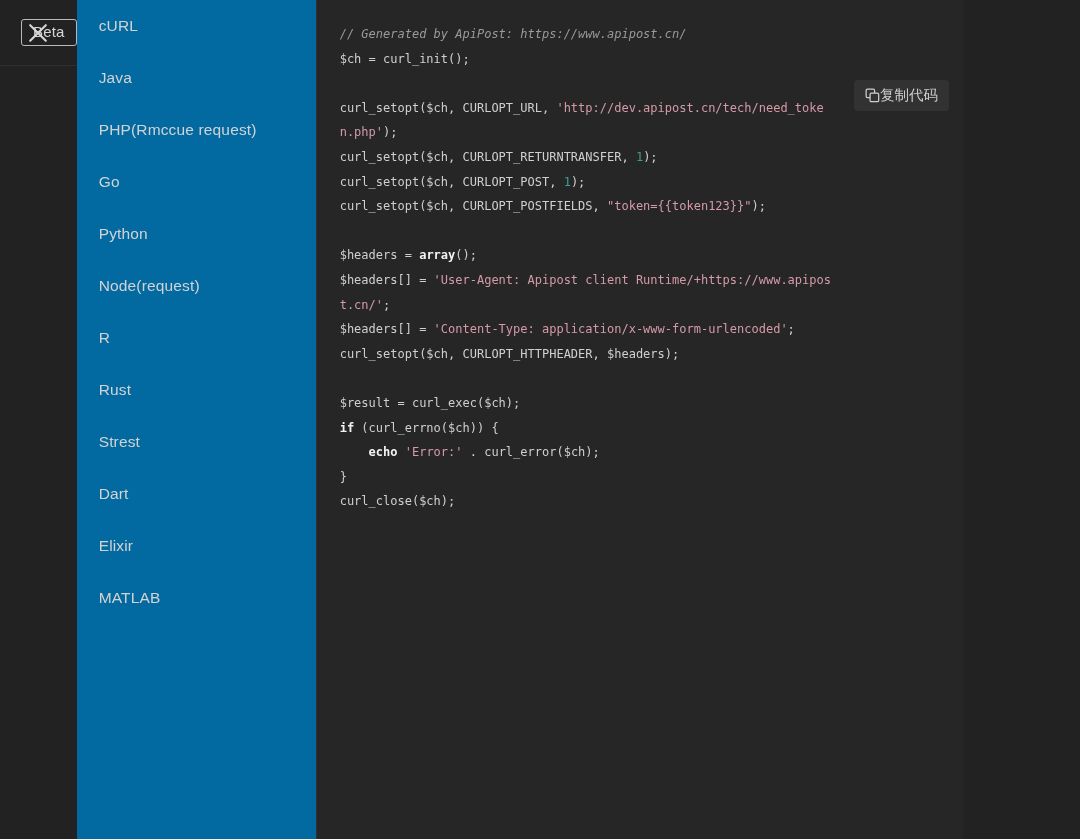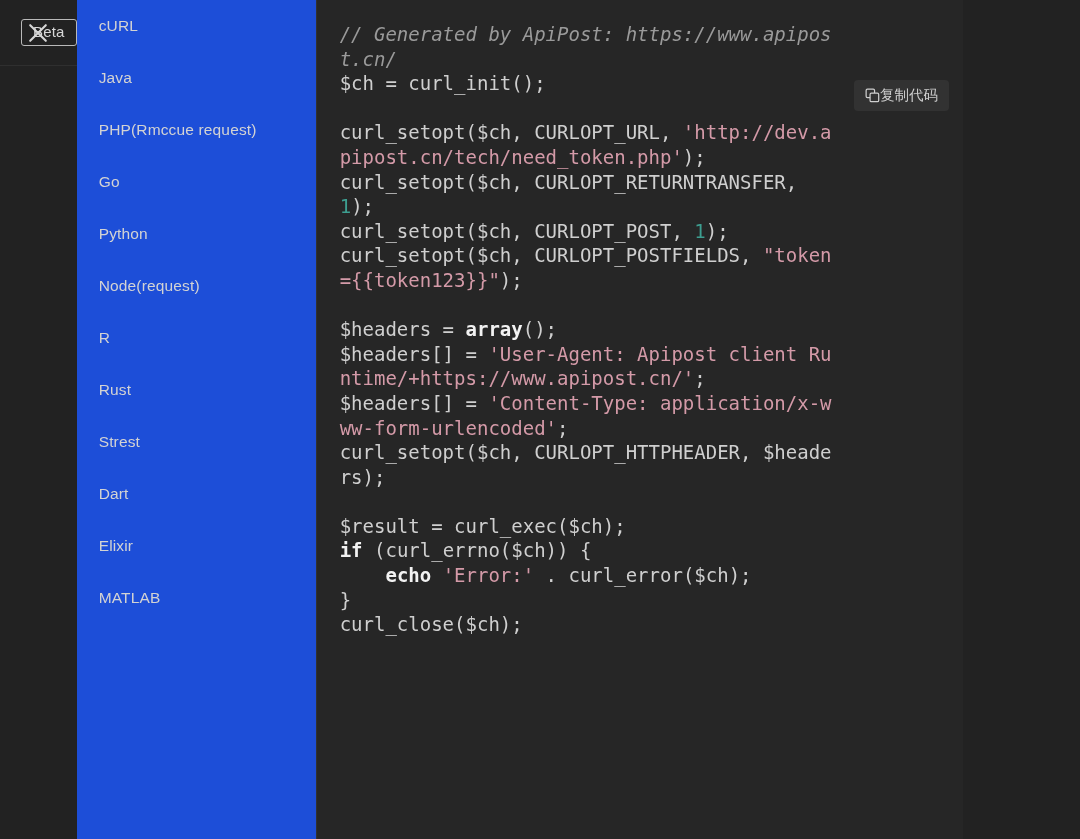--- a/index.html
+++ b/index.html
@@ -68,21 +68,21 @@
   .body {
     flex: 1 1 auto;
     display: flex;
     min-height: 0;
   }
 
   
   .sidebar {
     width: 240px;
     flex: 0 0 240px;
-    background: #1d4ed8;
+    background: #0369a1;
     border-right: 1px solid #313131;
     overflow: hidden;
     position: relative;
   }
 
   .side-item {
     position: relative;
     height: 52px;
     display: flex;
     align-items: center;
@@ -144,21 +144,21 @@
     top: 0;
     right: 0;
     bottom: 0;
     padding: 22px 126px 20px 23px;
     overflow: hidden;
   }
 
   pre.code {
     margin: 0;
     font-family: "DejaVu Sans Mono", "Liberation Mono", monospace;
-    font-size: 19px;
+    font-size: 12px;
     line-height: 24.6px;
     color: #cfcfcf;
     white-space: pre-wrap;
     word-break: break-all;
     overflow-wrap: anywhere;
     letter-spacing: 0px;
     tab-size: 4;
   }
 
   .tok-comment { color: #9a9a9a; font-style: italic; }

